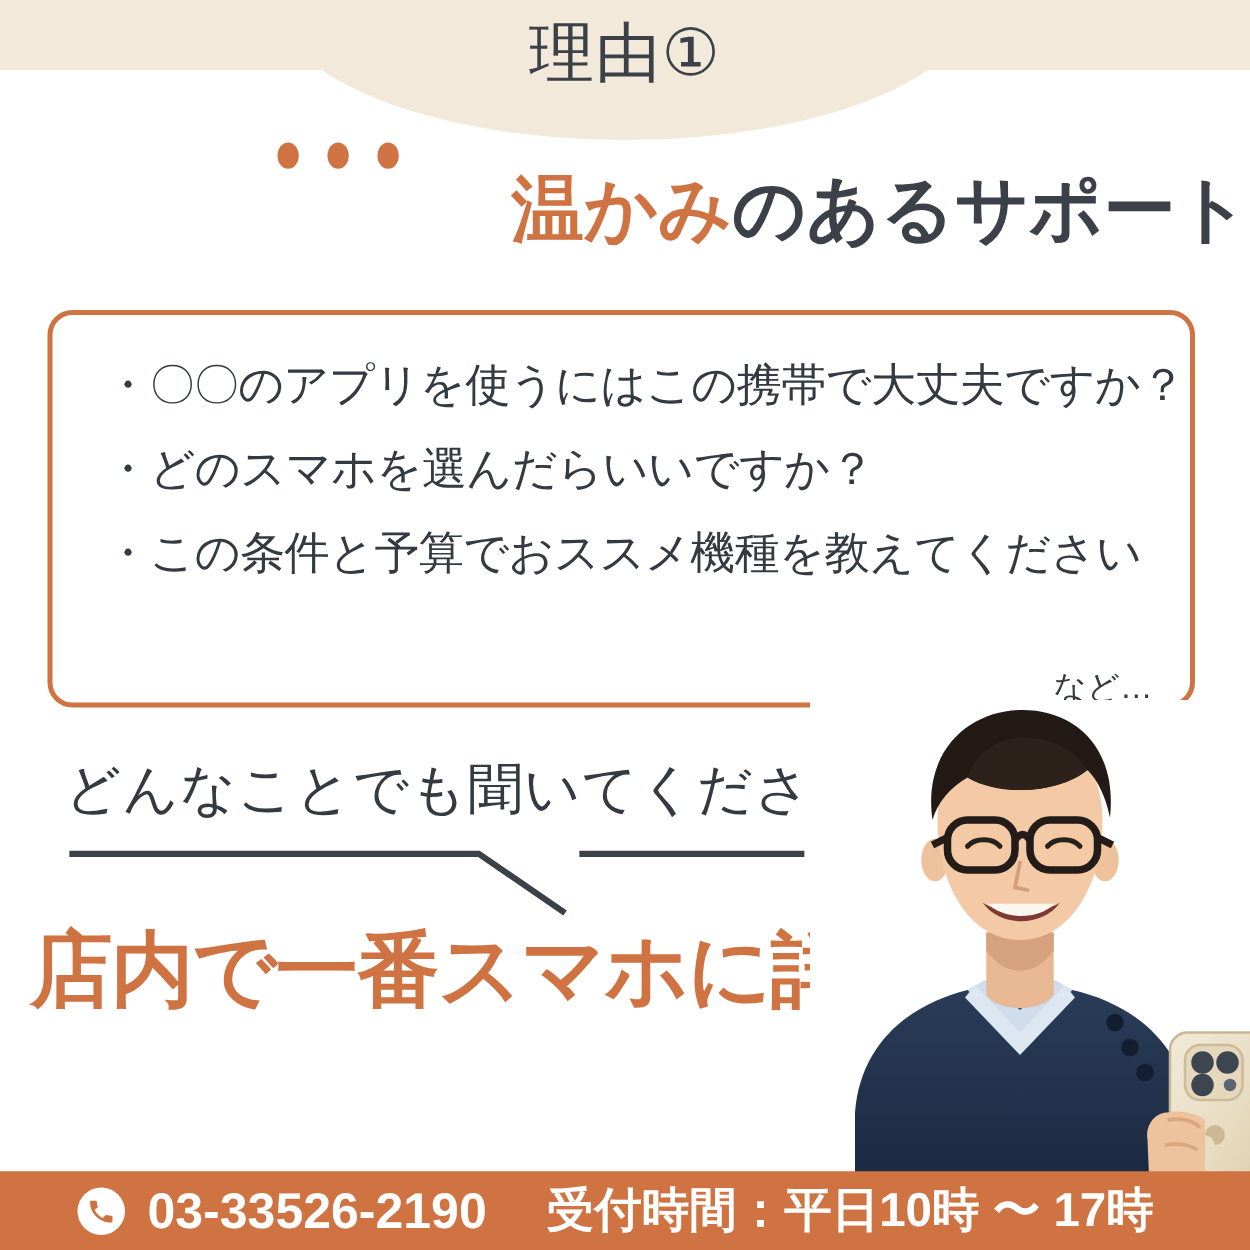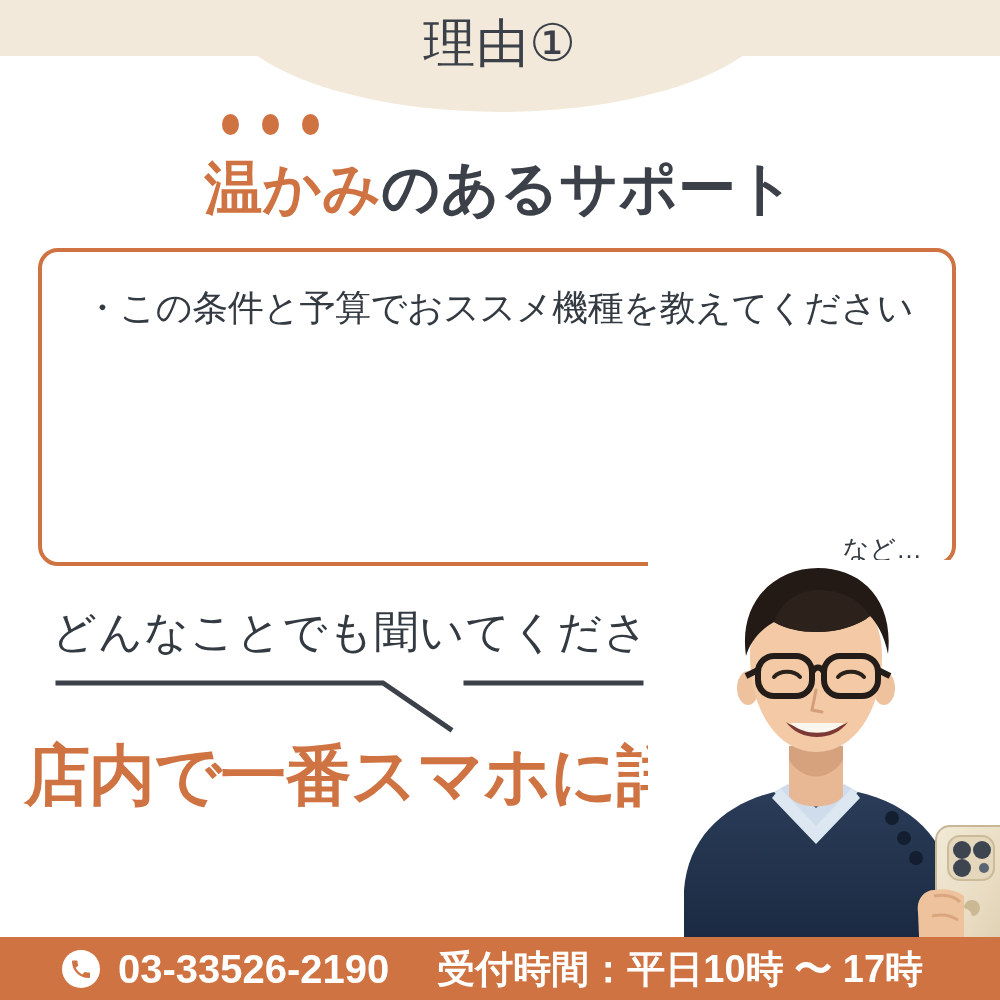--- a/index.html
+++ b/index.html
@@ -71,23 +71,23 @@
     background: #cf7342;
   }
   .dots .dot:nth-child(1) { left: 4px; }
   .dots .dot:nth-child(2) { left: 44px; }
   .dots .dot:nth-child(3) { left: 84px; }
 
   
   .subtitle {
     position: absolute;
     left: 0;
-    top: 152px;
-    width: 1000px;
-    text-align: center;
+    top: 132px;
+    width: 1000px;
+    text-align: right;
     font-size: 58px;
     font-weight: bold;
     line-height: 72px;
     color: #3c4149;
     white-space: nowrap;
   }
   .subtitle .hl { color: #cf7342; }
 
   
   .qbox {
@@ -235,20 +235,22 @@
   <div class="dots">
     <span class="dot"></span>
     <span class="dot"></span>
     <span class="dot"></span>
   </div>
 
   <div class="subtitle"><span class="hl">温かみ</span><span>のあるサポート</span></div>
 
   <div class="qbox">
     <div class="qlist">
+      <div class="qitem">・〇〇のアプリを使うにはこの携帯で大丈夫ですか？</div>
+      <div class="qitem">・どのスマホを選んだらいいですか？</div>
       <div class="qitem">・この条件と予算でおススメ機種を教えてください</div>
     </div>
     <div class="qnote">など…</div>
   </div>
 
   <div class="ask-line">どんなことでも聞いてください！</div>
   <div class="bubble-tail">
     <svg width="640" height="80" viewBox="0 0 640 80" xmlns="http://www.w3.org/2000/svg">
       <path d="M 18 18 L 343 18 L 410 64" fill="none" stroke="#3c4149" stroke-width="5" stroke-linecap="square" stroke-linejoin="miter"></path>
       <path d="M 426 18 L 601 18" fill="none" stroke="#3c4149" stroke-width="5" stroke-linecap="square"></path>

